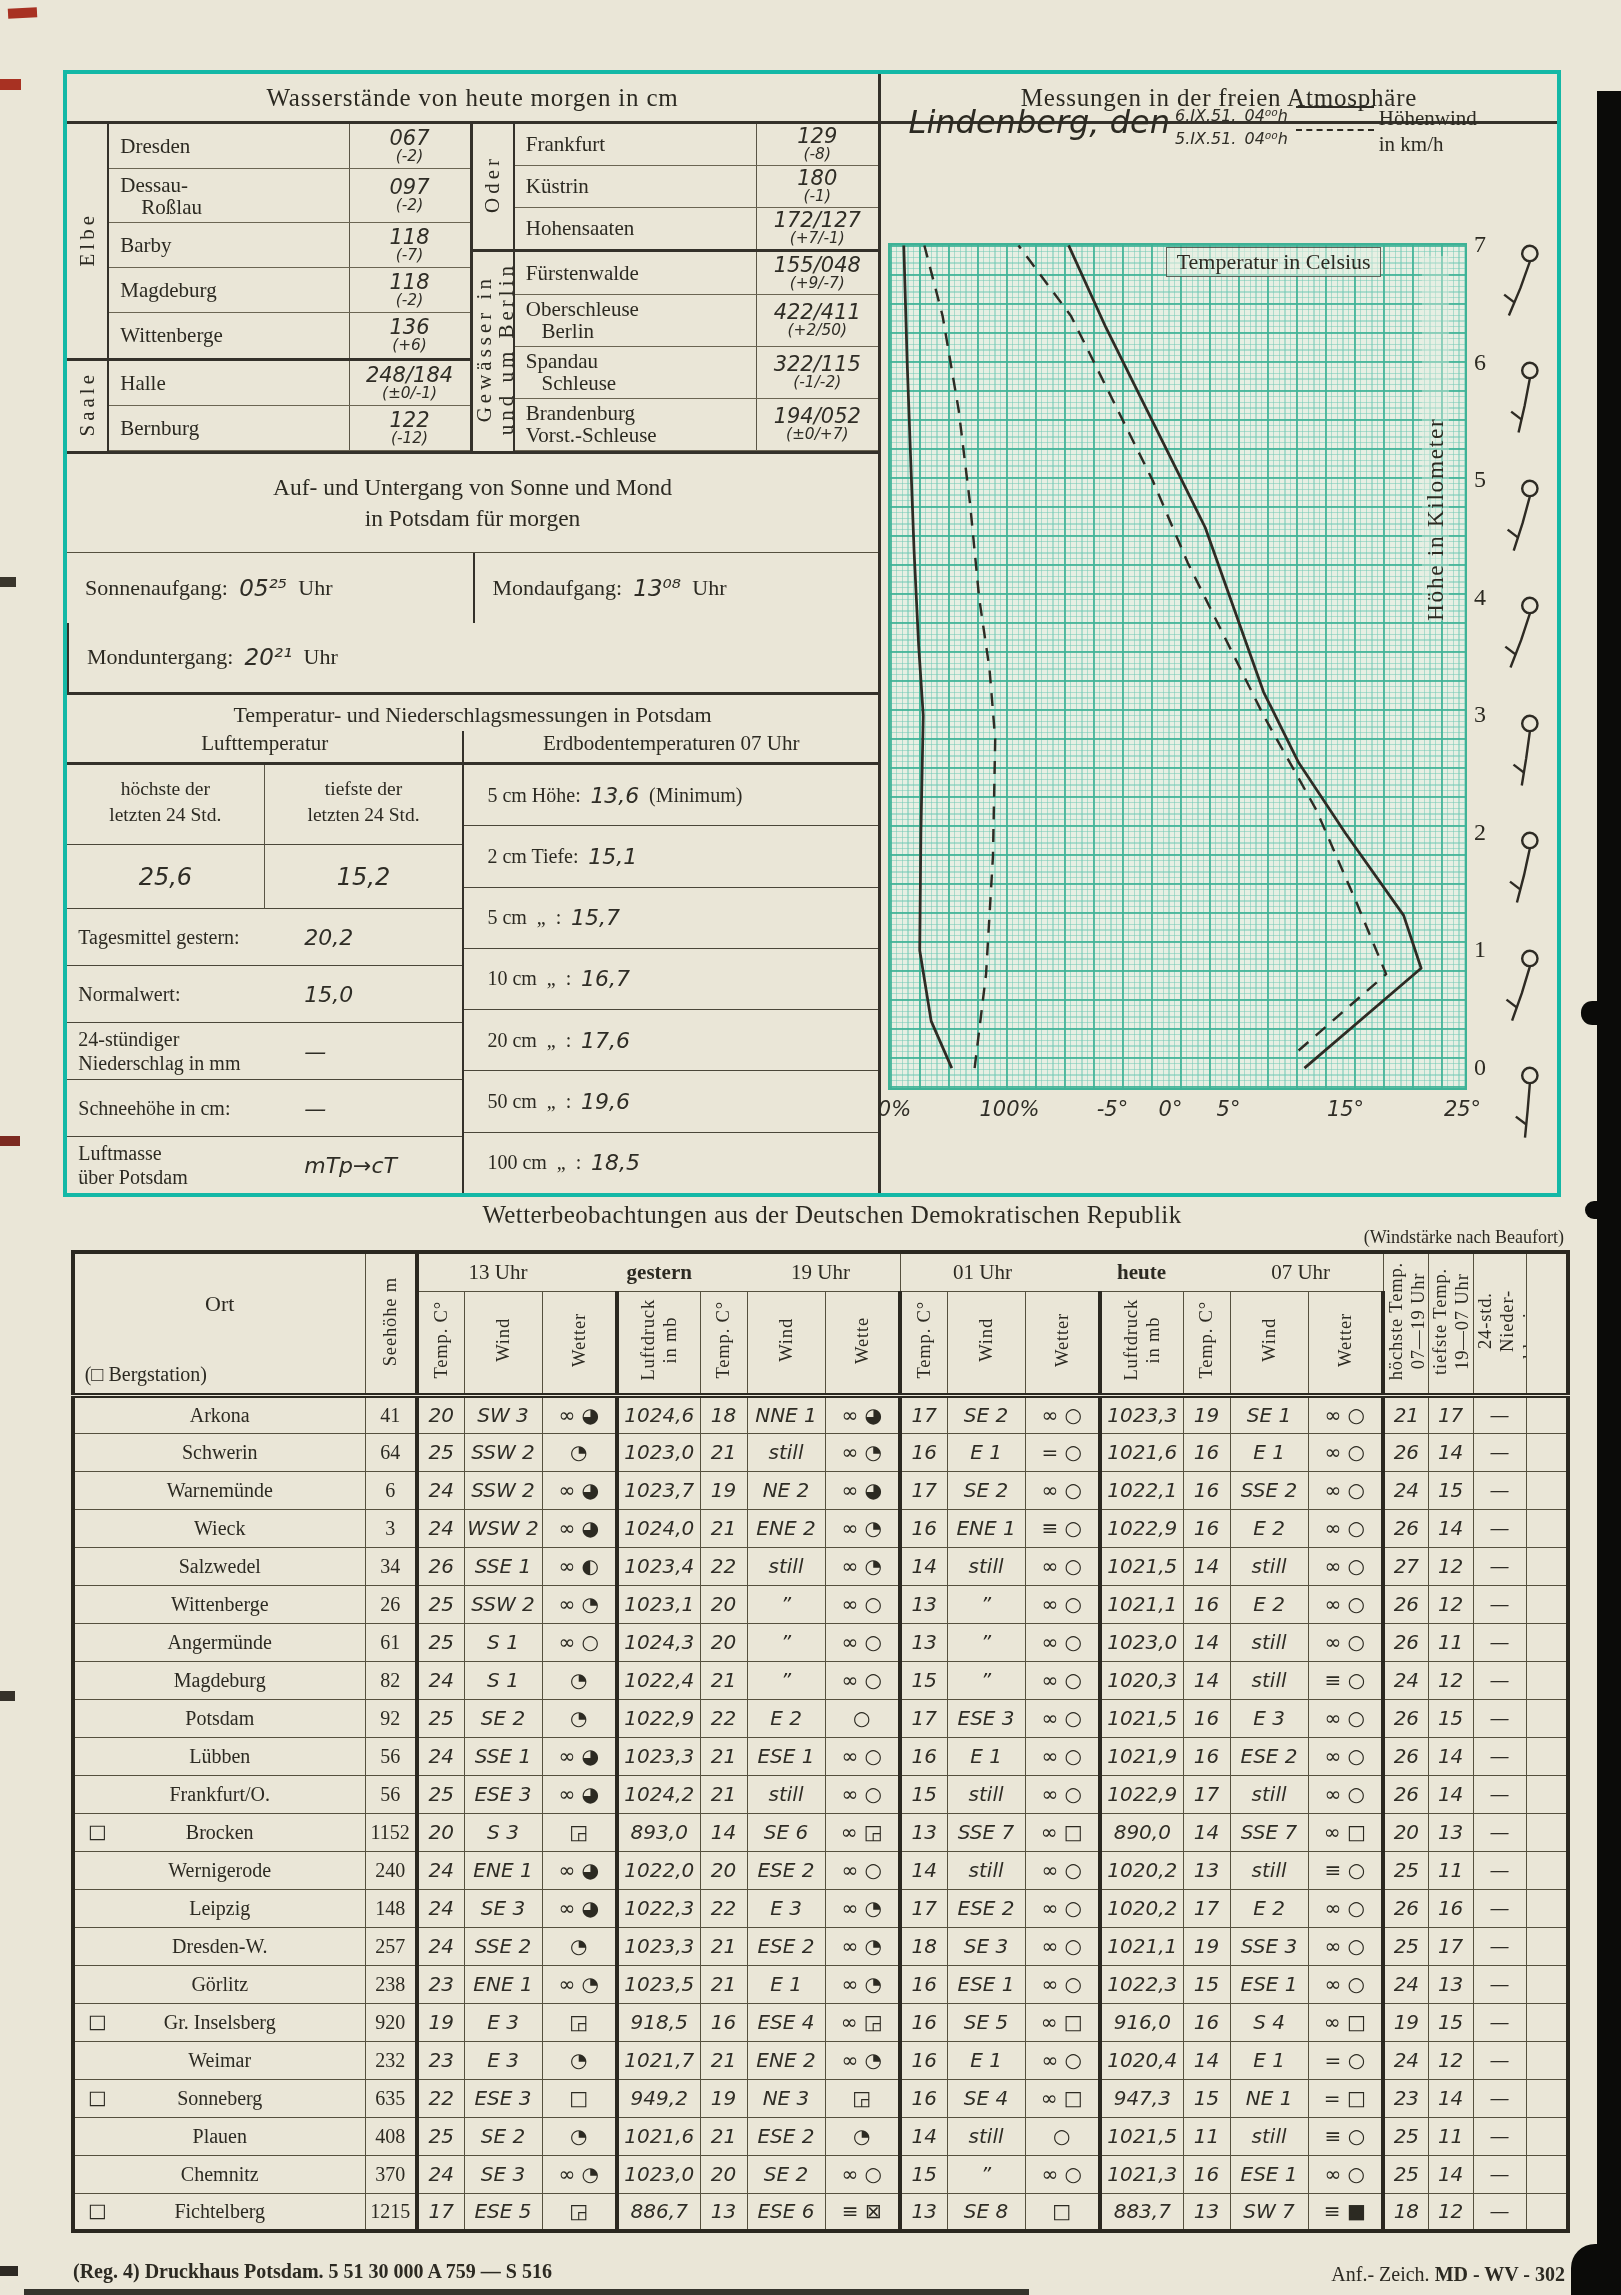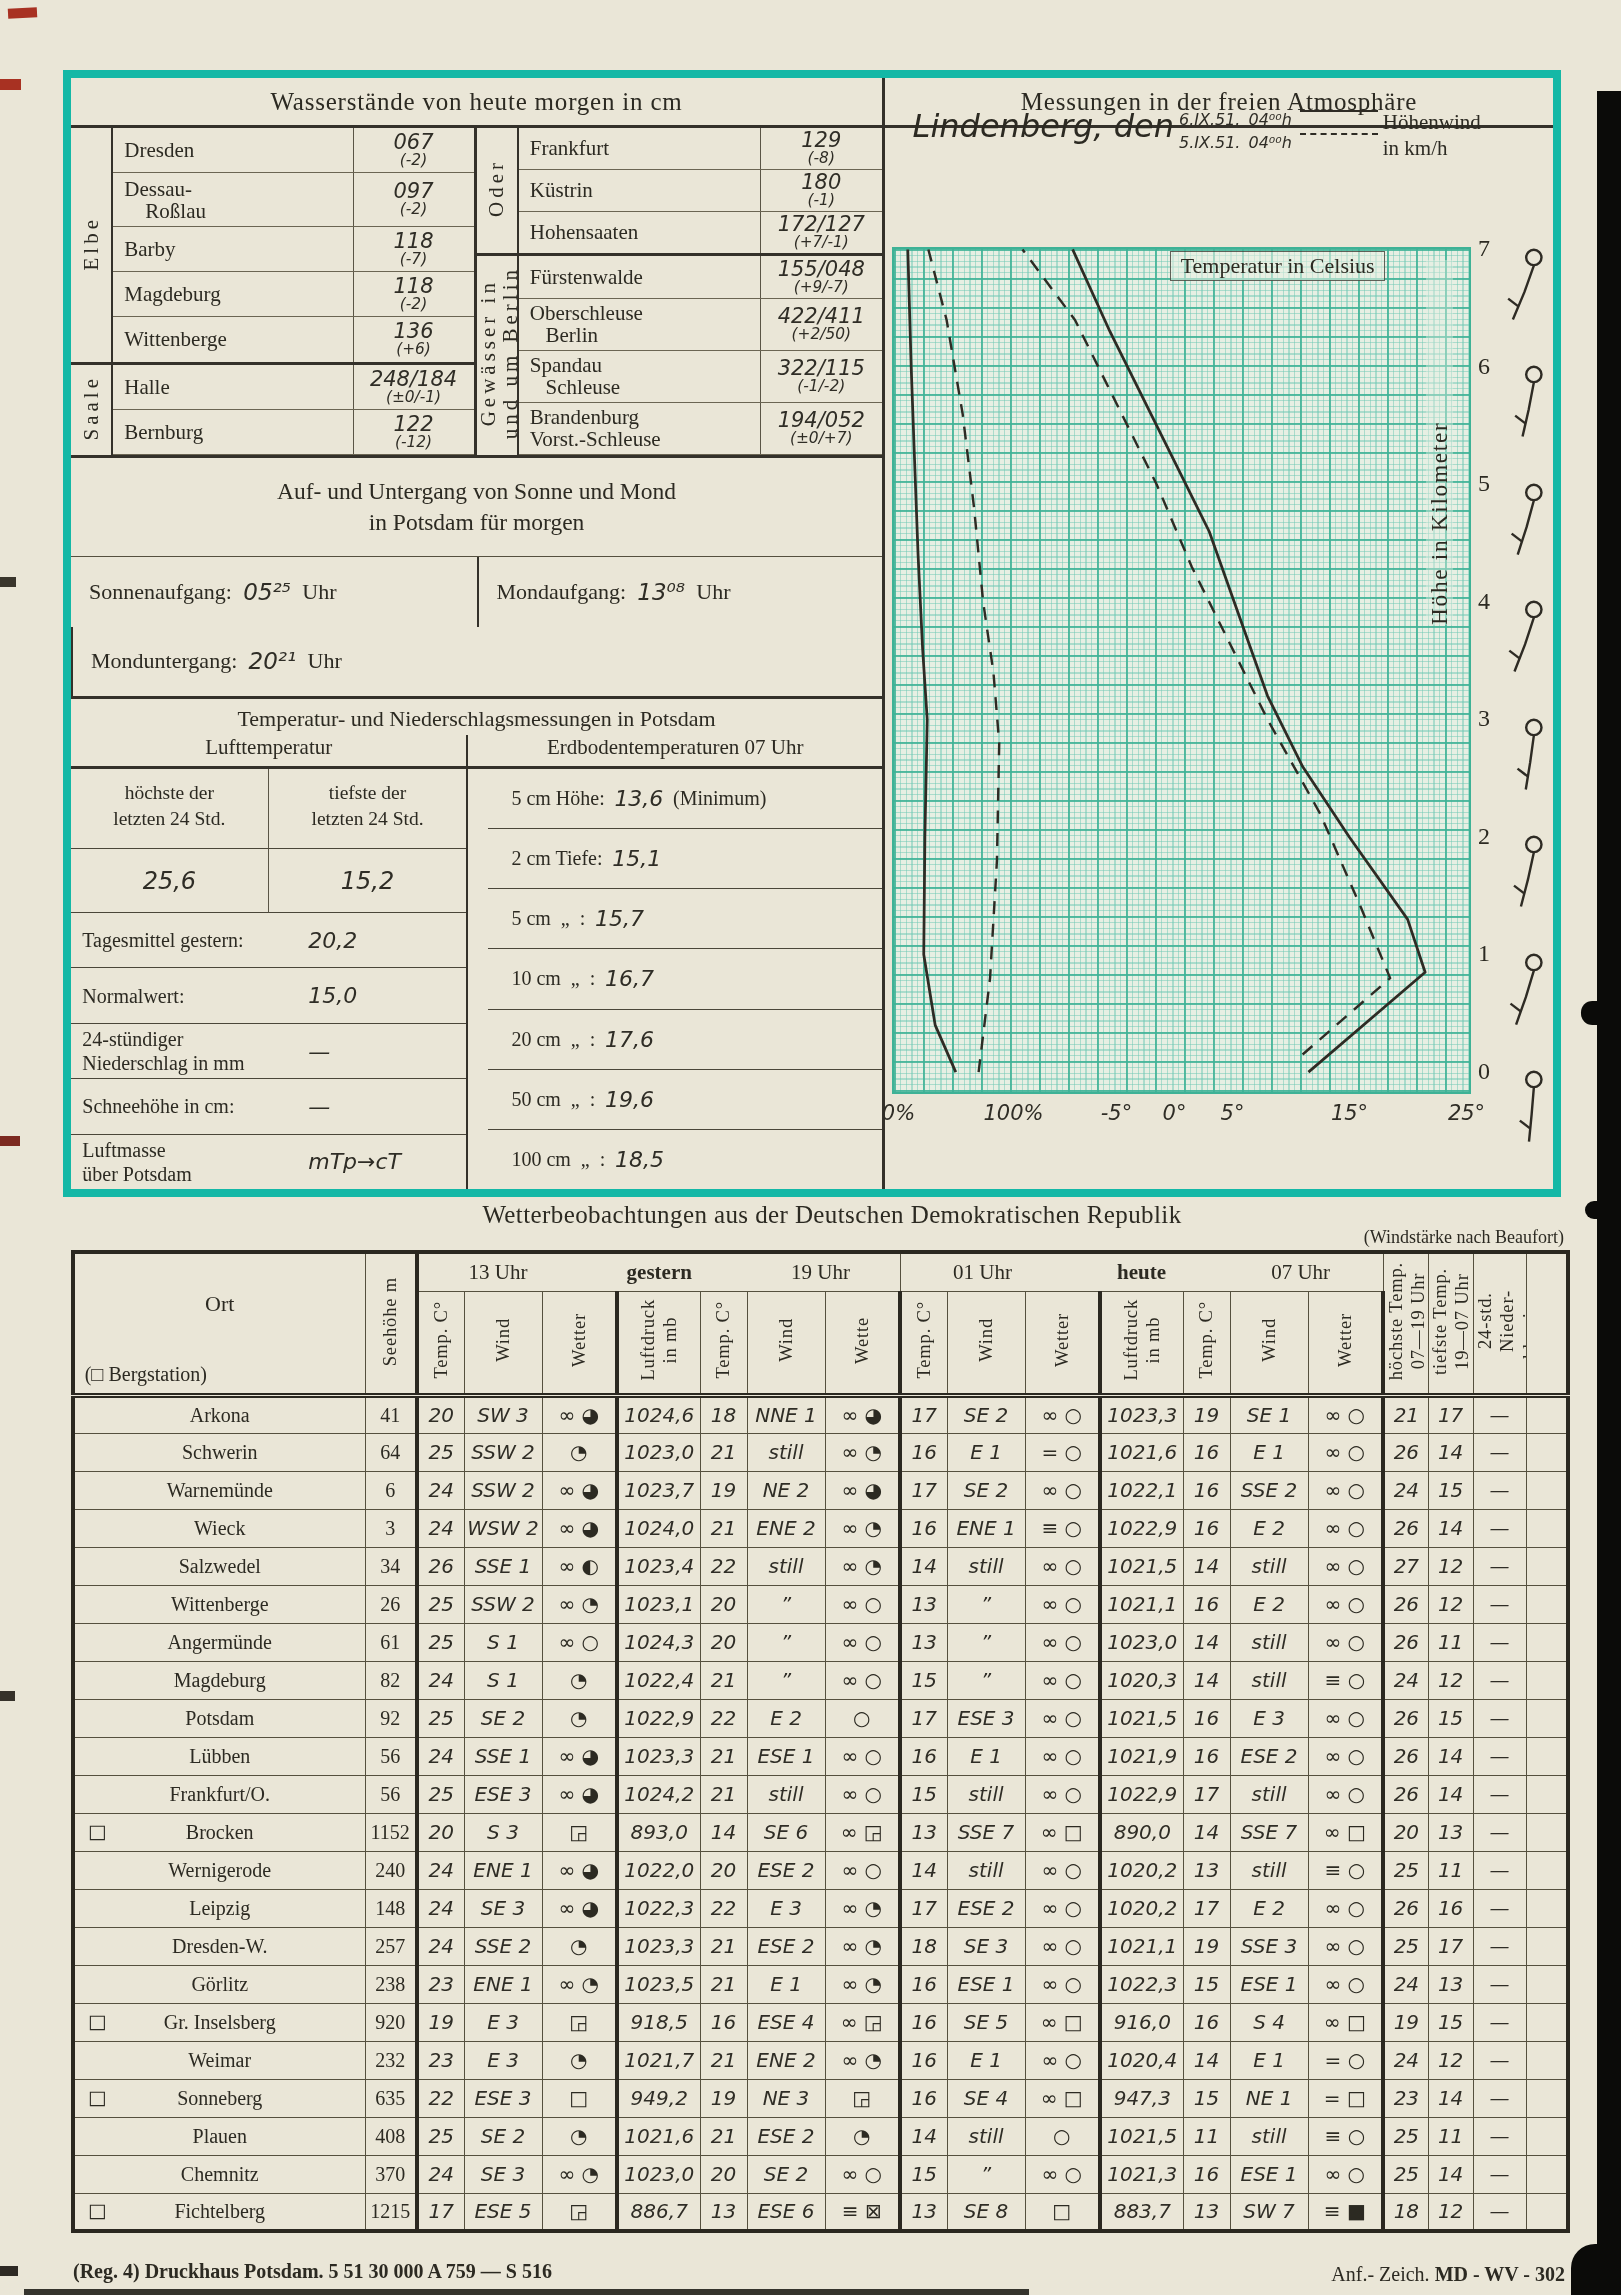--- a/index.html
+++ b/index.html
@@ -2,21 +2,21 @@
 <html style="font-size:13px"><head>
 <meta charset="utf-8">
 <style>
   * { margin:0; padding:0; box-sizing:border-box; }
   body { width:1621px; height:2295px; font-family:"Liberation Serif", serif; }
   .page { position:relative; width:1621px; height:2295px; background:#eae6d7; color:#2c2a22; overflow:hidden; }
   .hw { font-family:"DejaVu Sans", sans-serif; font-style:italic; color:#2f2d26; }
   .vt { writing-mode:vertical-rl; transform:rotate(180deg); white-space:pre-line; }
 
   
-  .top-box { position:absolute; left:63px; top:70px; width:1498px; height:1127px; border:8px solid #14b8a6; display:flex; }
+  .top-box { position:absolute; left:63px; top:70px; width:1498px; height:1127px; border:4px solid #14b8a6; display:flex; }
   .left-pane { width:814px; border-right:3.2px solid #34312a; display:flex; flex-direction:column; }
   .right-pane { flex:1; position:relative; }
   .pane-title { height:50px; border-bottom:3.2px solid #34312a; font-size:25px; text-align:center; line-height:47px; letter-spacing:0.8px; }
 
   
   .water-wrap { height:330px; border-bottom:3.2px solid #34312a; display:flex; }
   table.water { border-collapse:collapse; width:50%; height:100%; table-layout:fixed; }
   table.water.wleft { border-right:3.2px solid #34312a; }
   td.river { width:41px; border-right:2.4px solid #34312a; text-align:center; vertical-align:middle; }
   .river .vtext { font-size:21px; letter-spacing:4px; line-height:1.05; }
@@ -46,21 +46,21 @@
   .pd-left { width:49%; border-right:2.4px solid #34312a; display:flex; flex-direction:column; }
   .pd-right { flex:1; display:flex; flex-direction:column; }
   .pd-ext { display:grid; grid-template-columns:1fr 1fr; height:144px; }
   .pd-ext > div { border-bottom:1.6px solid #4a4639; }
   .pd-ext .eh { font-size:19.5px; text-align:center; padding-top:11.3px; white-space:pre-line; line-height:1.3; }
   .pd-ext .eh.l, .pd-ext .ev.l { border-right:1.6px solid #5a5546; }
   .pd-ext .ev { font-size:24px; text-align:center; padding-top:18px; }
   .pd-row { flex:1; display:flex; align-items:center; border-bottom:1.6px solid #4a4639; font-size:20px; }
   .pd-left .pd-row .lbl { flex:0 0 60%; padding-left:11.3px; white-space:pre-line; line-height:1.2; }
   .pd-left .pd-row .val { font-size:22px; }
-  .pd-right .pd-row { padding-left:23px; gap:9.7px;margin-left:20px; }
+  .pd-right .pd-row { padding-left:23px; gap:9.7px; }
   .pd-right .pd-row .val { font-size:22px; }
   .pd-row:last-child { border-bottom:none; }
 
   
   .lindenberg { position:absolute; left:27.6px; top:29px; display:flex; align-items:flex-start; gap:5px; }
   .ld-name { font-size:32px; font-family:"DejaVu Sans", sans-serif; font-style:italic; }
   .ld-dates { padding-top:3.2px; }
   .ld-row { display:flex; gap:8px; font-size:16px; height:23px; }
   .ln { width:78px; border-top:2.8px solid #2e2b24; }
   .ln.dashed { border-top-style:dashed; }

